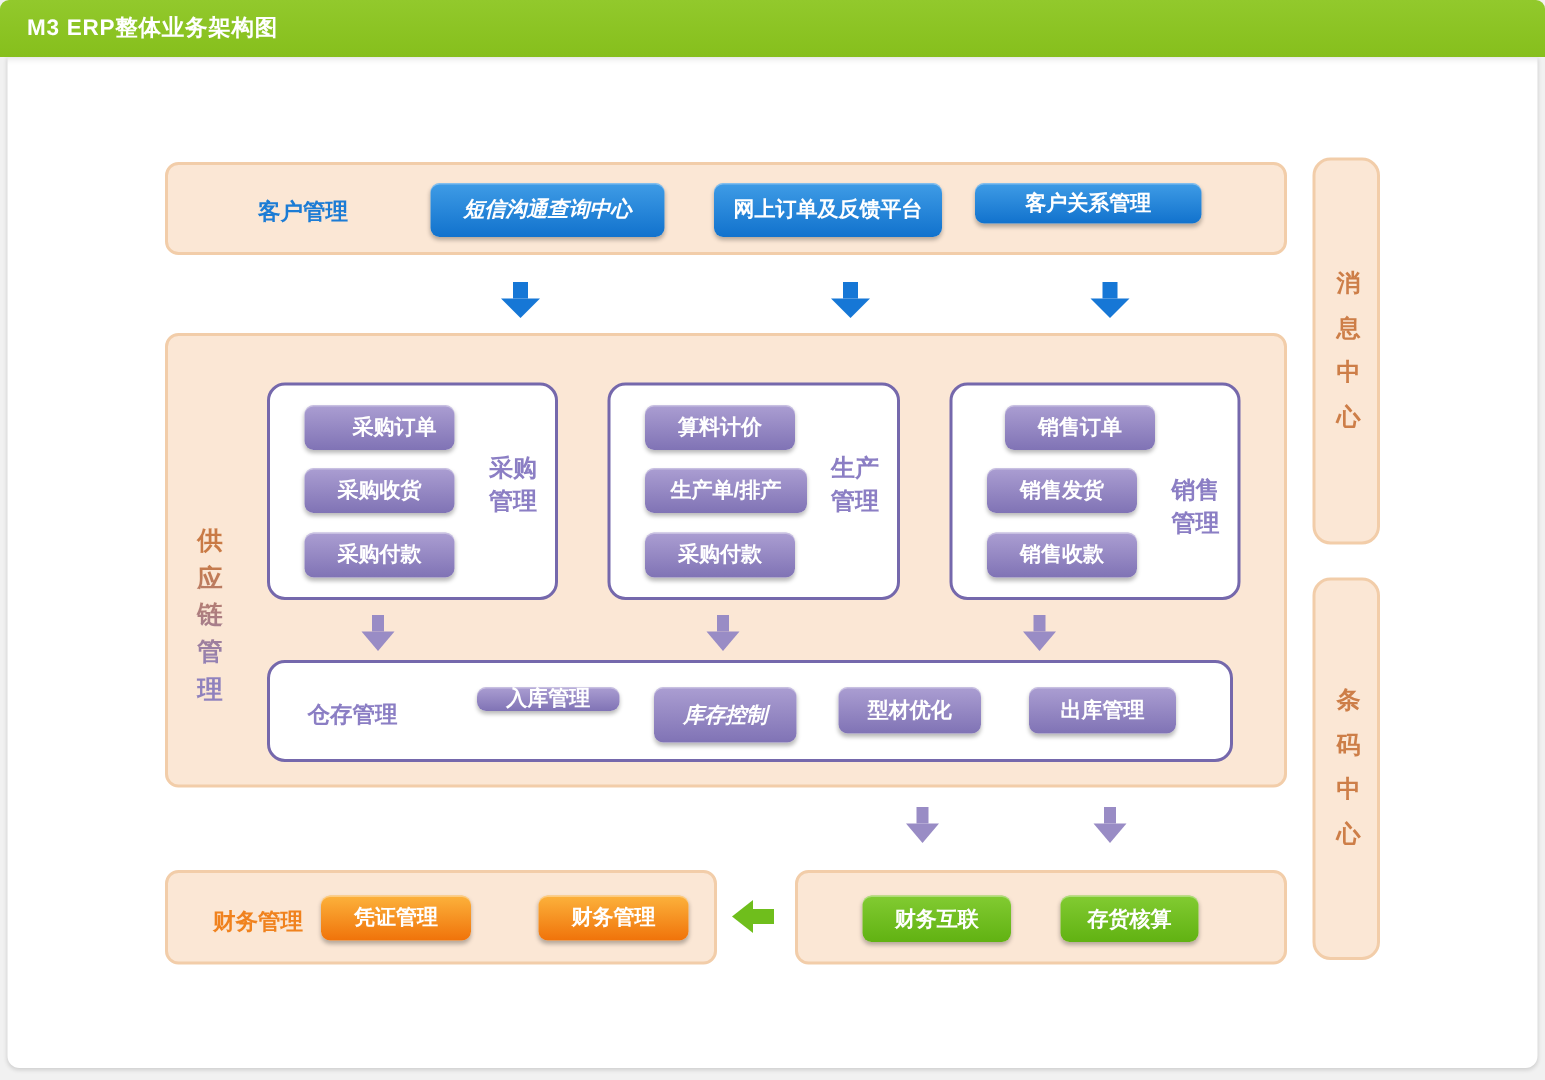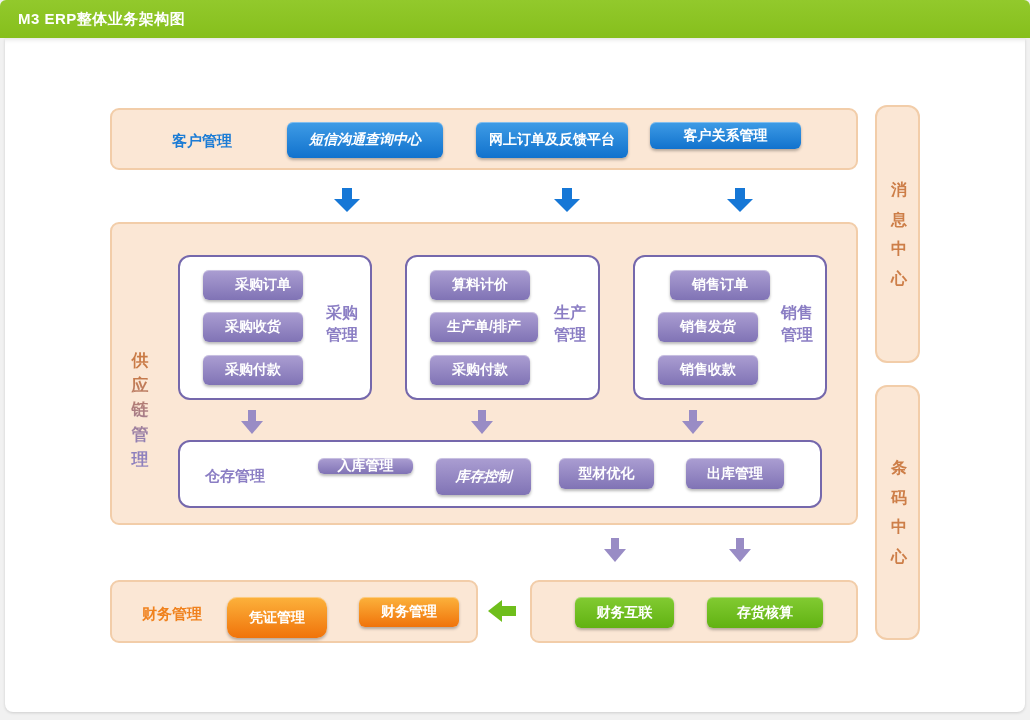--- a/index.html
+++ b/index.html
@@ -117,21 +117,21 @@
   <div class="btn btn-purple" style="left:203px;top:355px;width:100px;height:30px;">采购付款</div>
 
   <div class="inner" style="left:405px;top:255px;width:195px;height:145px;">
     <div class="lbl lbl-wrap2" style="position:absolute;right:10px;top:45px;">生产管理</div>
   </div>
   <div class="btn btn-purple" style="left:430px;top:270px;width:100px;height:30px;">算料计价</div>
   <div class="btn btn-purple" style="left:430px;top:312px;width:108px;height:30px;">生产单/排产</div>
   <div class="btn btn-purple" style="left:430px;top:355px;width:100px;height:30px;">采购付款</div>
 
   <div class="inner" style="left:633px;top:255px;width:194px;height:145px;">
-    <div class="lbl lbl-wrap2" style="position:absolute;right:10px;top:45px;margin-left:48px;">销售管理</div>
+    <div class="lbl lbl-wrap2" style="position:absolute;right:10px;top:60px;margin-left:48px;">销售管理</div>
   </div>
   <div class="btn btn-purple" style="left:670px;top:270px;width:100px;height:30px;">销售订单</div>
   <div class="btn btn-purple" style="left:658px;top:312px;width:100px;height:30px;">销售发货</div>
   <div class="btn btn-purple" style="left:658px;top:355px;width:100px;height:30px;">销售收款</div>
 
   <div class="arr-down arr-purp" style="left:241px;top:410px;">
       <div class="shaft"></div>
       <div class="head"></div>
     </div>
   <div class="arr-down arr-purp" style="left:471px;top:410px;">
@@ -156,25 +156,25 @@
       <div class="head"></div>
     </div>
   <div class="arr-down arr-purp" style="left:729px;top:538px;">
       <div class="shaft"></div>
       <div class="head"></div>
     </div>
 
   <div class="peach" style="left:110px;top:580px;width:368px;height:63px;">
     <div class="lbl lbl-orange" style="left:30px;top:23px;">财务管理</div>
   </div>
-  <div class="btn btn-orange" style="left:227px;top:597px;width:100px;height:41px;border-radius:10px;">凭证管理</div>
+  <div class="btn btn-orange" style="left:214px;top:597px;width:100px;height:30px;">凭证管理</div>
   <div class="btn btn-orange" style="left:359px;top:597px;width:100px;height:30px;">财务管理</div>
 
   <div class="arr-left" style="left:488px;top:600px;">
       <div class="head"></div>
       <div class="shaft"></div>
     </div>
 
   <div class="peach" style="left:530px;top:580px;width:328px;height:63px;"></div>
   <div class="btn btn-green" style="left:575px;top:597px;width:99px;height:31px;">财务互联</div>
-  <div class="btn btn-green" style="left:707px;top:597px;width:116px;height:31px;">存货核算</div>
+  <div class="btn btn-green" style="left:707px;top:597px;width:92px;height:31px;">存货核算</div>
 
 </div>
 
 </body></html>

